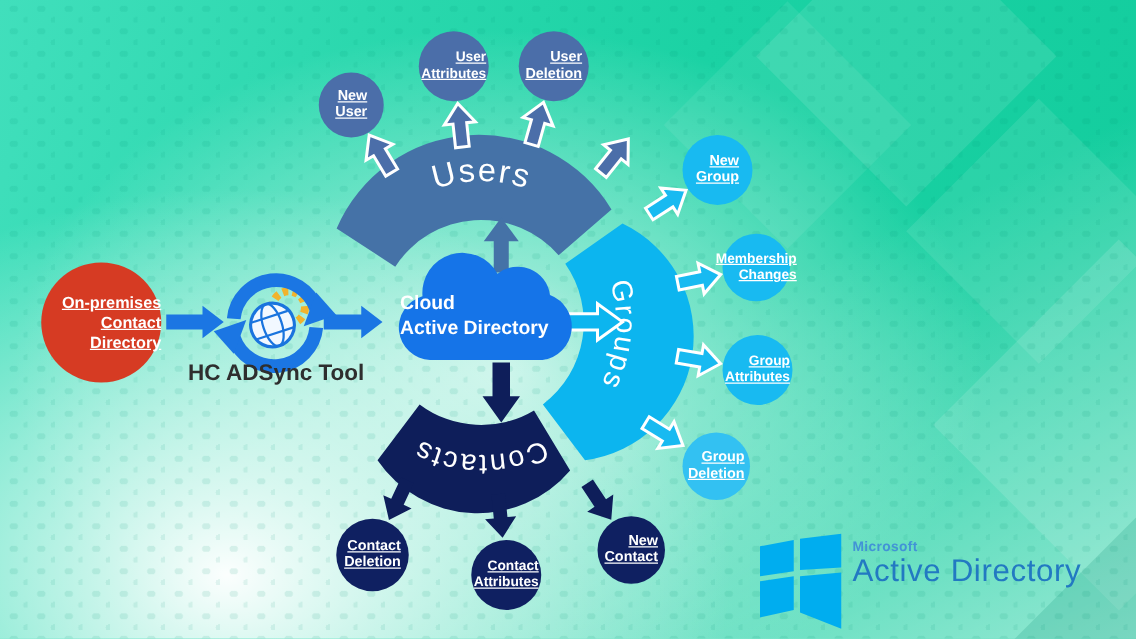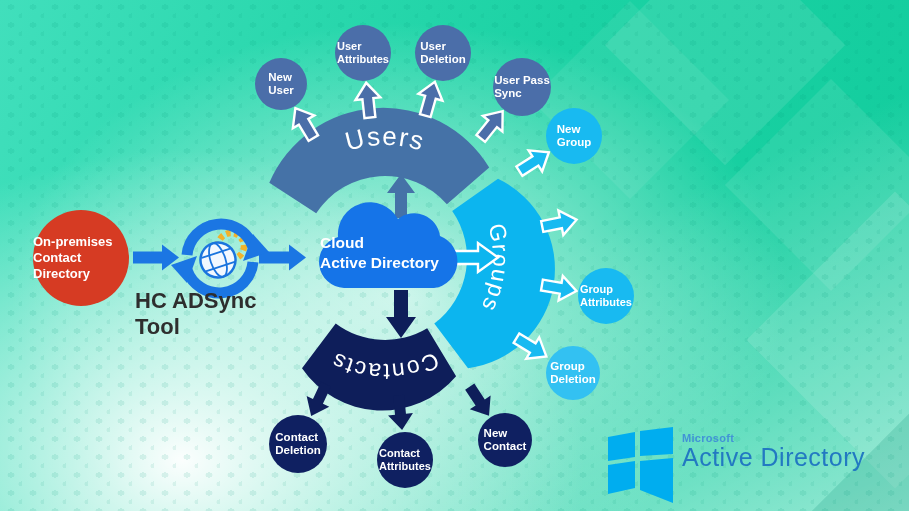--- a/index.html
+++ b/index.html
@@ -19,32 +19,32 @@
   .d1{left:640px;top:-40px;width:170px;height:170px;background:rgba(255,255,255,.10);}
   .d2{left:756px;top:110px;width:150px;height:150px;background:rgba(255,255,255,.09);}
   .d3{left:790px;top:235px;width:210px;height:210px;background:rgba(255,255,255,.12);}
   .d4{left:560px;top:30px;width:140px;height:140px;background:rgba(255,255,255,.07);}
   .d5{left:838px;top:438px;width:160px;height:160px;background:rgba(0,140,110,.18);}
 
   svg.layer{position:absolute;left:0;top:0;}
 
   
   .node{position:absolute;border-radius:50%;display:flex;align-items:center;justify-content:center;
-    color:#fff;text-align:left;font-weight:600;font-size:11.5px;line-height:1.15;white-space:pre-line;}
+    color:#fff;text-align:right;font-weight:600;font-size:11.5px;line-height:1.15;white-space:pre-line;text-decoration:underline;}
   .node.small{font-size:11px;}
   .n-user{background:#4b6ea9;}
   .n-group{background:#18baf1;}
   .n-group-light{background:#33c1f2;}
   .n-contact{background:#0f2061;}
   .n-onprem{background:#d63b23;font-size:13px;font-weight:700;line-height:1.25;}
 
   .cloud-label{position:absolute;left:320px;top:233px;width:124px;color:#fff;
     font-size:15.5px;font-weight:600;line-height:1.3;white-space:pre-line;}
-  .sync-label{position:absolute;left:135px;top:288px;width:172px;text-align:left;
-    color:#2e2e2e;font-size:22px;font-weight:600;}
+  .sync-label{position:absolute;left:135px;top:288px;width:172px;text-align:center;
+    color:#2e2e2e;font-size:18px;font-weight:600;}
 
   .arc-label{fill:#ffffff;letter-spacing:1.5px;font-family:"Liberation Sans",sans-serif;font-weight:500;}
   .arc-label.users{font-size:26px;}
   .arc-label.groups,.arc-label.contacts{font-size:23px;}
 
   .arr-u{fill:#4b6ea9;stroke:#ffffff;stroke-width:2.4;}
   .arr-g{fill:#18baf1;stroke:#ffffff;stroke-width:2.4;}
   .arr-c{fill:#0e1e5a;}
 
   .logo-text{position:absolute;left:682px;top:432px;color:#2279c2;}
@@ -133,25 +133,25 @@
 
   <div class="cloud-label">Cloud
 Active Directory</div>
 
   <div class="node n-user" style="left:255px;top:58px;width:52px;height:52px;">New
 User</div>
   <div class="node n-user small" style="left:335px;top:25px;width:56px;height:56px;">User
 Attributes</div>
   <div class="node n-user" style="left:415px;top:25px;width:56px;height:56px;">User
 Deletion</div>
-  <div class="node n-user" style="left:493px;top:58px;width:58px;height:58px;">User Pass
-Sync</div>
 
   <div class="node n-group" style="left:546px;top:108px;width:56px;height:56px;">New
 Group</div>
+  <div class="node n-group small" style="left:578px;top:187px;width:54px;height:54px;">Membership
+Changes</div>
   <div class="node n-group small" style="left:578px;top:268px;width:56px;height:56px;">Group
 Attributes</div>
   <div class="node n-group-light" style="left:546px;top:346px;width:54px;height:54px;">Group
 Deletion</div>
 
   <div class="node n-contact" style="left:269px;top:415px;width:58px;height:58px;">Contact
 Deletion</div>
   <div class="node n-contact small" style="left:377px;top:432px;width:56px;height:56px;">Contact
 Attributes</div>
   <div class="node n-contact" style="left:478px;top:413px;width:54px;height:54px;">New

